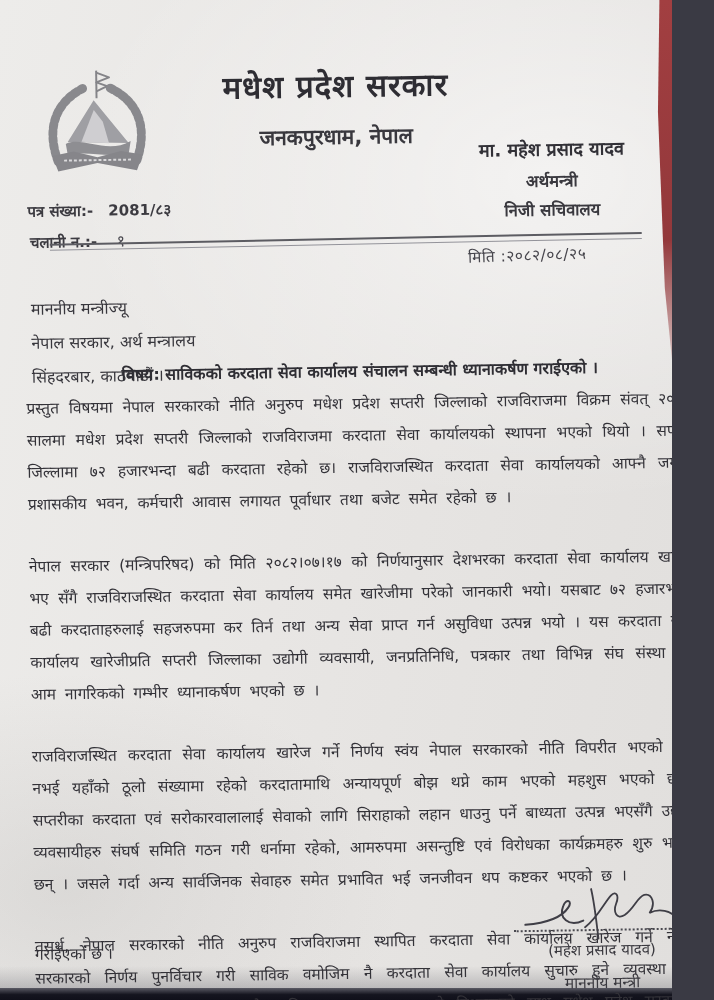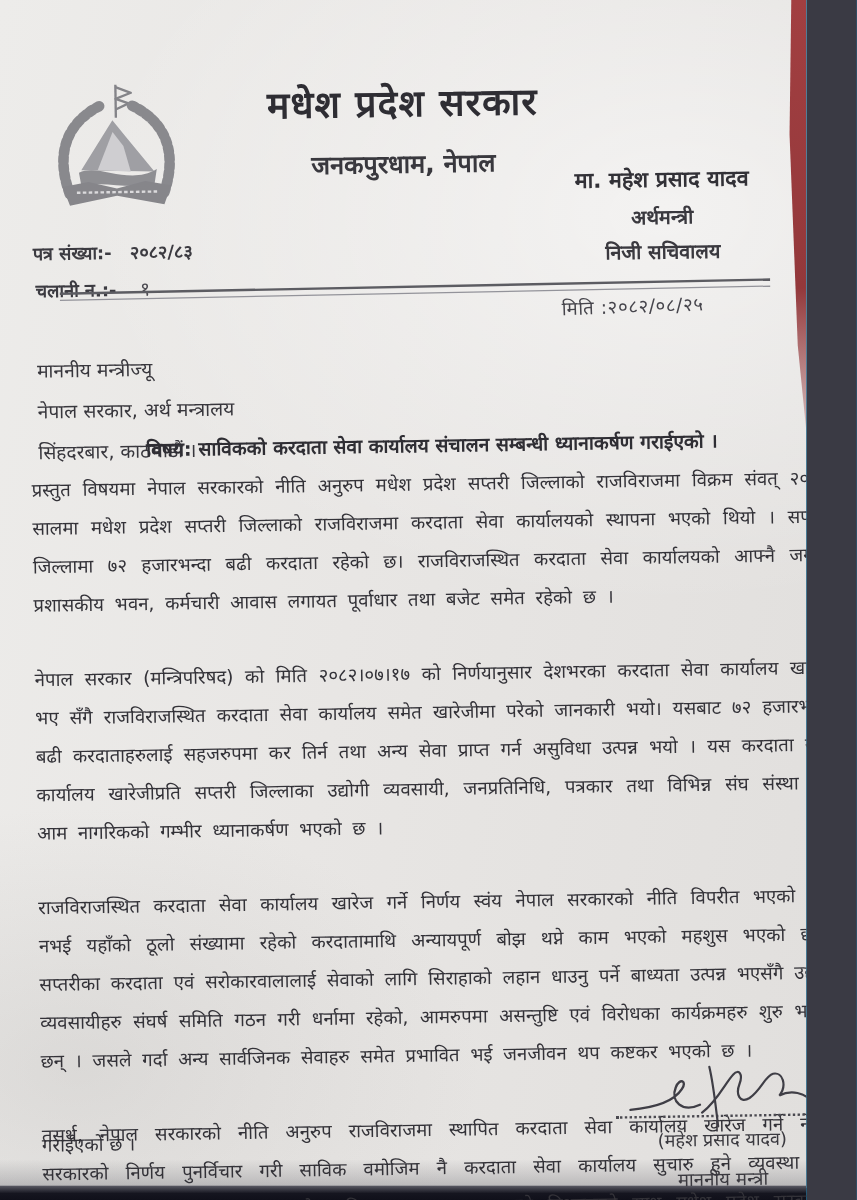--- a/index.html
+++ b/index.html
@@ -128,21 +128,21 @@
     <div class="abs org-loc">जनकपुरधाम, नेपाल</div>
 
     <div class="abs officer">
       <div class="o1">मा. महेश प्रसाद यादव</div>
       <div class="o2">अर्थमन्त्री</div>
       <div class="o3">निजी सचिवालय</div>
     </div>
 
     <div class="abs refline">
       <span>पत्र संख्या:-</span>
-      <span style="margin-left:10px;">२०८२/८३</span>
+      <span style="margin-left:10px;">2081/८३</span>
     </div>
     <div class="abs dispatchline">
       <span>चलानी न.:-</span>
       <span class="dispatch-val">१</span>
     </div>
 
     <div class="abs rule"></div>
     <div class="abs dateline">मिति :२०८२/०८/२५</div>
 
     <div class="abs recipient">

